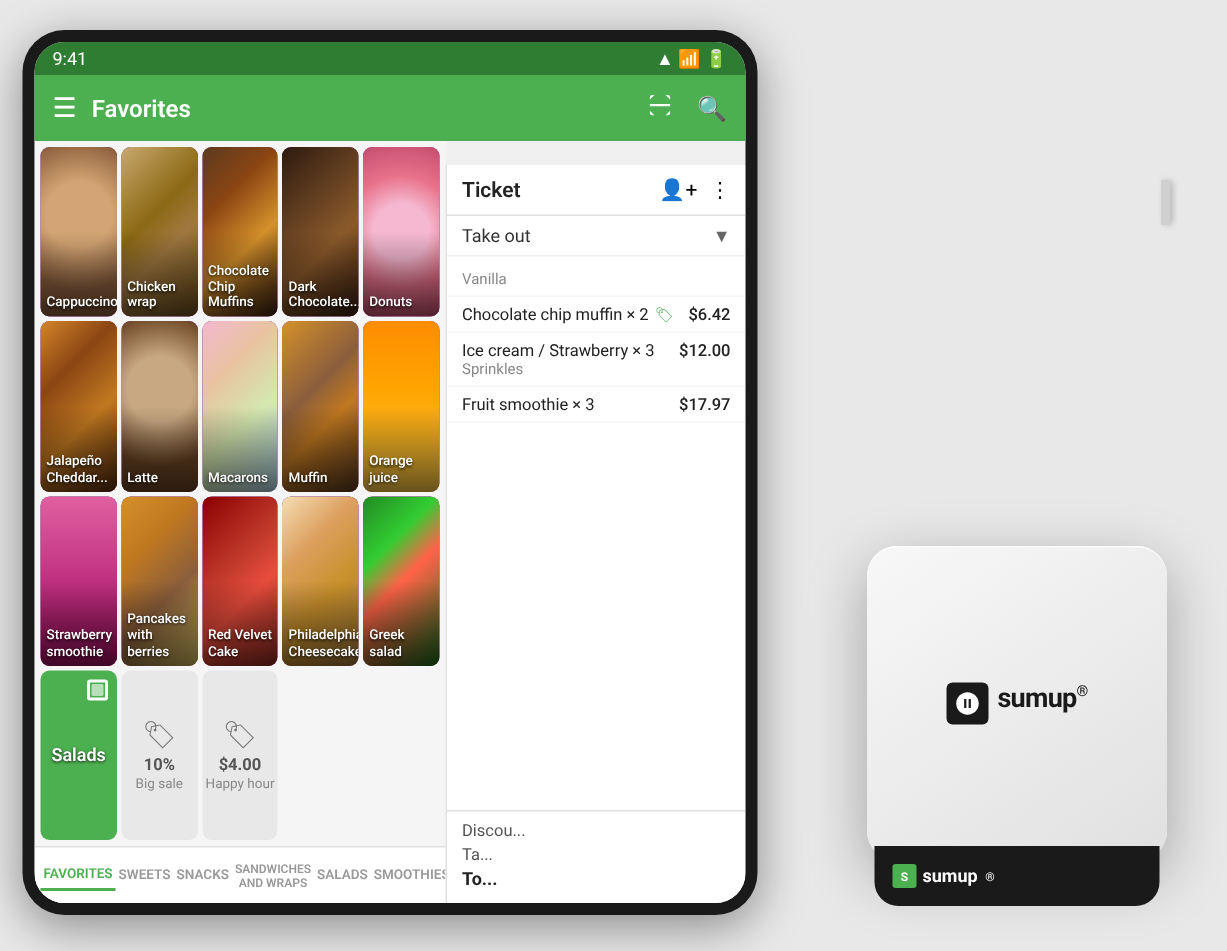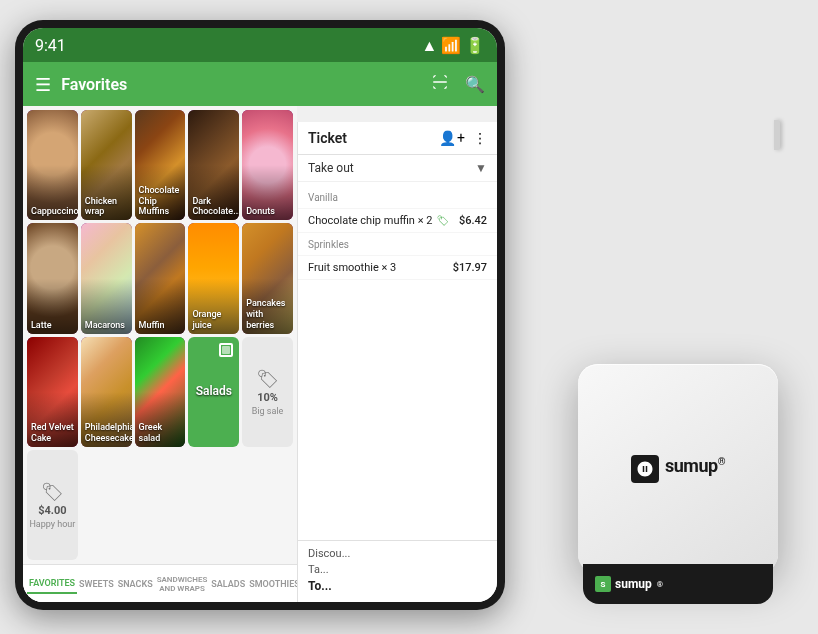--- a/index.html
+++ b/index.html
@@ -40,26 +40,26 @@
       border-radius: 20px;
       overflow: hidden;
       display: flex;
       flex-direction: column;
     }
 
     
     .status-bar {
       background: #2e7d32;
       color: white;
-      font-size: 16px;
+      font-size: 12px;
       padding: 3px 12px;
       display: flex;
       justify-content: space-between;
       align-items: center;
-      height: 34px;
+      height: 22px;
     }
 
     
     .app-header {
       background: #4caf50;
       color: white;
       padding: 8px 12px;
       display: flex;
       align-items: center;
       gap: 10px;
@@ -470,20 +470,27 @@
             <div class="grid-item">
               <div class="grid-item-inner">
                 <div class="grid-item-bg img-donuts"></div>
                 <div class="grid-item-overlay"></div>
                 <div class="grid-item-label">Donuts</div>
               </div>
             </div>
 
             <div class="grid-item">
               <div class="grid-item-inner">
+                <div class="grid-item-bg img-jalapeno"></div>
+                <div class="grid-item-overlay"></div>
+                <div class="grid-item-label">Jalapeño Cheddar...</div>
+              </div>
+            </div>
+            <div class="grid-item">
+              <div class="grid-item-inner">
                 <div class="grid-item-bg img-latte"></div>
                 <div class="grid-item-overlay"></div>
                 <div class="grid-item-label">Latte</div>
               </div>
             </div>
             <div class="grid-item">
               <div class="grid-item-inner">
                 <div class="grid-item-bg img-macarons"></div>
                 <div class="grid-item-overlay"></div>
                 <div class="grid-item-label">Macarons</div>
@@ -495,20 +502,27 @@
                 <div class="grid-item-overlay"></div>
                 <div class="grid-item-label">Muffin</div>
               </div>
             </div>
 
             <div class="grid-item">
               <div class="grid-item-inner">
                 <div class="grid-item-bg img-orange-juice"></div>
                 <div class="grid-item-overlay"></div>
                 <div class="grid-item-label">Orange juice</div>
+              </div>
+            </div>
+            <div class="grid-item">
+              <div class="grid-item-inner">
+                <div class="grid-item-bg img-smoothie"></div>
+                <div class="grid-item-overlay"></div>
+                <div class="grid-item-label">Strawberry smoothie</div>
               </div>
             </div>
             <div class="grid-item">
               <div class="grid-item-inner">
                 <div class="grid-item-bg img-pancakes"></div>
                 <div class="grid-item-overlay"></div>
                 <div class="grid-item-label">Pancakes with berries</div>
               </div>
             </div>
             <div class="grid-item">
@@ -593,20 +607,24 @@
               <div class="ticket-item-row">
                 <span class="ticket-item-name">
                   <span>Chocolate chip muffin × 2</span>
                   <span class="discount-icon">🏷</span>
                 </span>
                 <span class="ticket-item-price">$6.42</span>
               </div>
             </div>
 
             <div class="ticket-item">
+              <div class="ticket-item-row">
+                <span class="ticket-item-name">Ice cream / Strawberry × 3</span>
+                <span class="ticket-item-price">$12.00</span>
+              </div>
               <div class="ticket-item-sub">Sprinkles</div>
             </div>
 
             <div class="ticket-item">
               <div class="ticket-item-row">
                 <span class="ticket-item-name">Fruit smoothie × 3</span>
                 <span class="ticket-item-price">$17.97</span>
               </div>
             </div>
 

